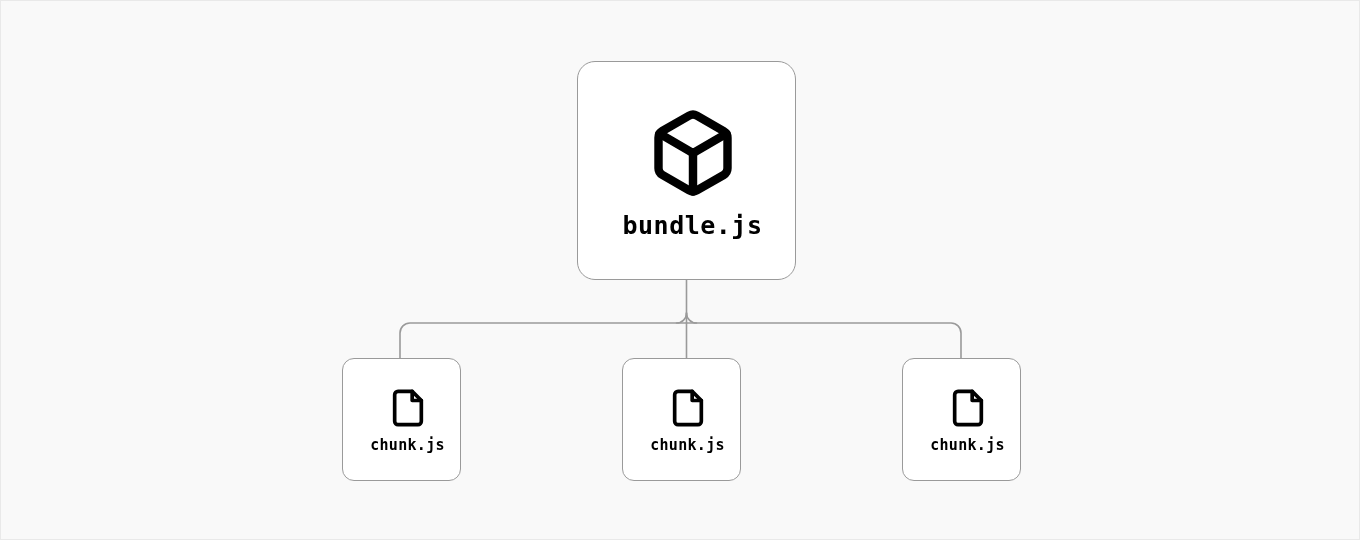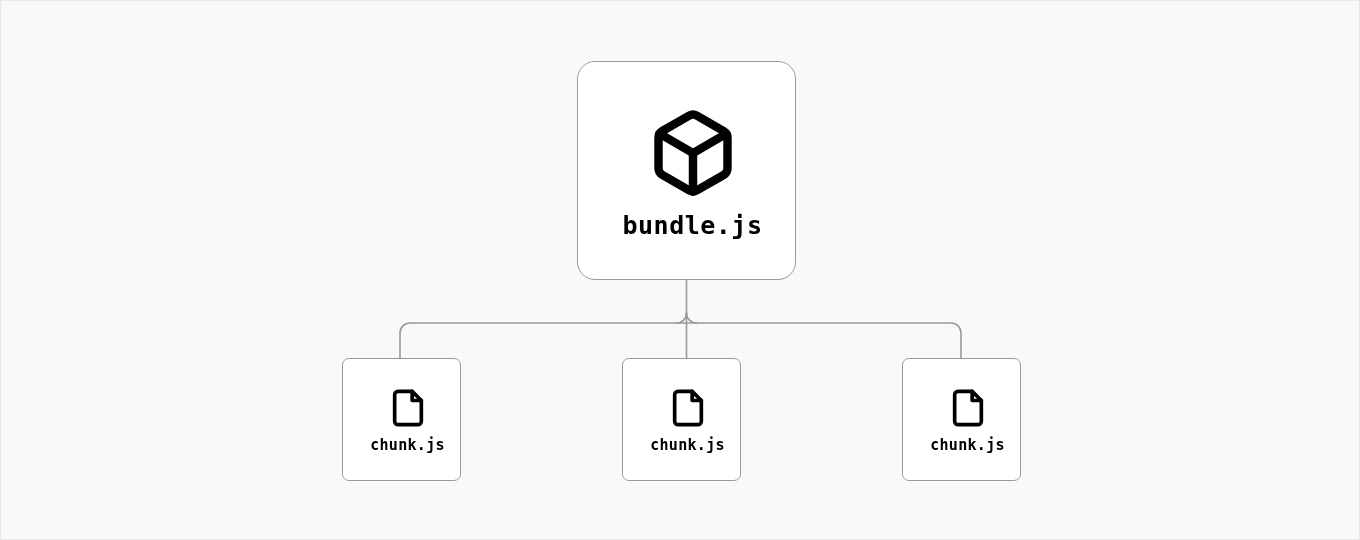--- a/index.html
+++ b/index.html
@@ -51,21 +51,21 @@
     top: 60px;
     width: 219px;
     height: 219px;
     border-radius: 18px;
   }
 
   .node-chunk {
     top: 357px;
     width: 119px;
     height: 123px;
-    border-radius: 7px;
+    border-radius: 12px;
   }
 
   .node-chunk-0 { left: 341px; }
   .node-chunk-1 { left: 621px; }
   .node-chunk-2 { left: 901px; }
 
   .icon-box {
     display: flex;
     align-items: center;
     justify-content: center;

